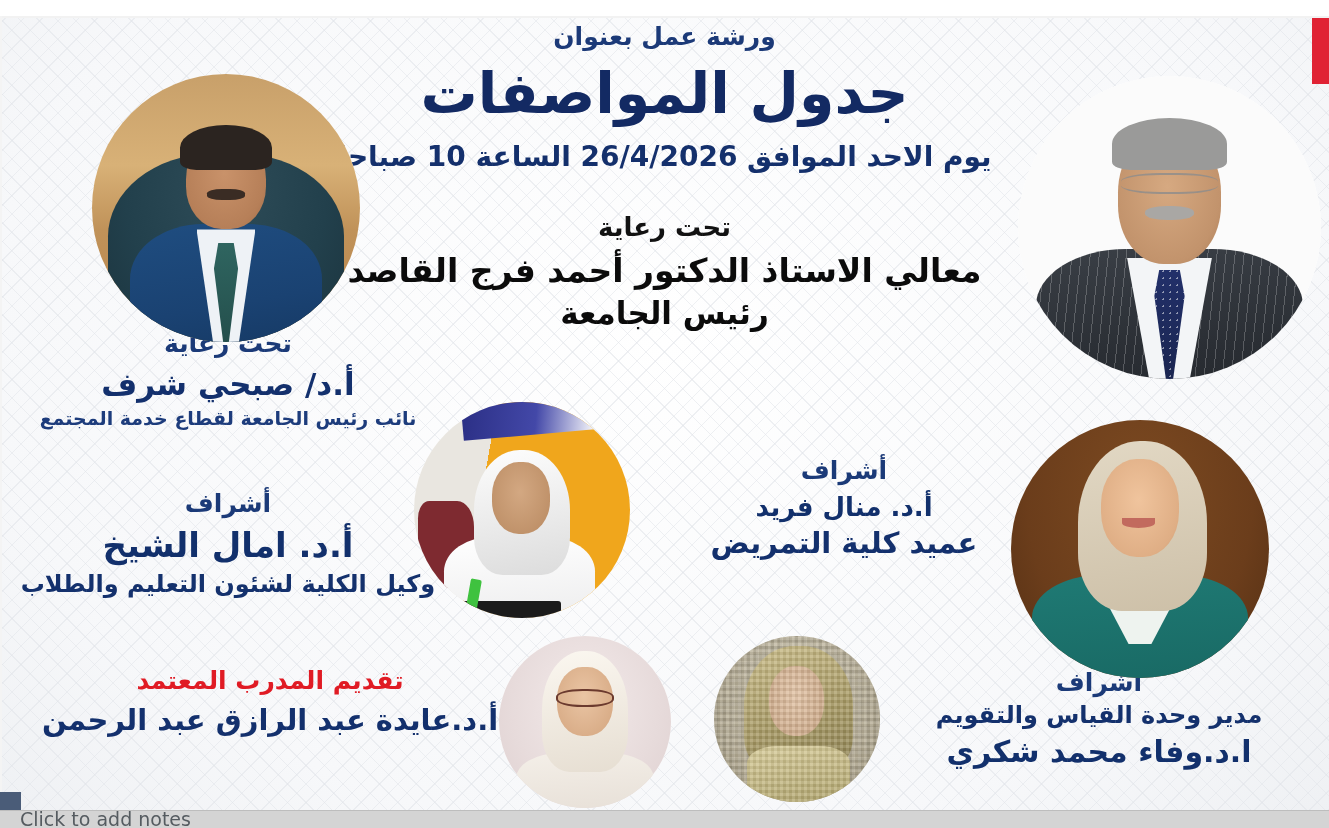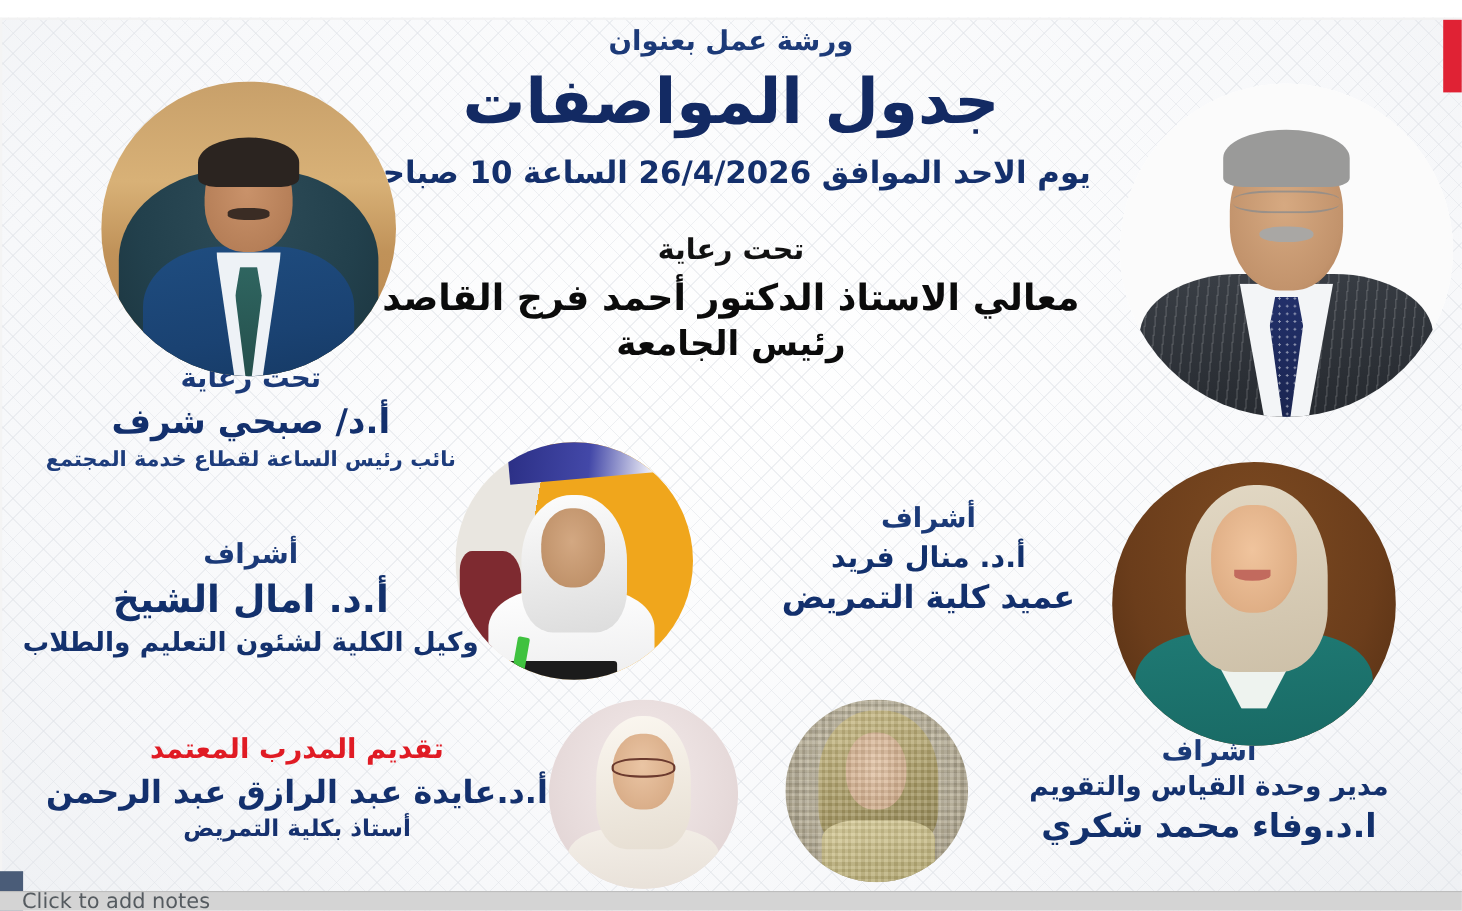--- a/index.html
+++ b/index.html
@@ -450,33 +450,32 @@
 
     <div id="patron-block">
       <div class="ar lbl">تحت رعاية</div>
       <div class="ar nm">معالي الاستاذ الدكتور أحمد فرج القاصد</div>
       <div class="ar rl">رئيس الجامعة</div>
     </div>
 
     <div id="left-col-a">
       <div class="ar lbl">تحت رعاية</div>
       <div class="ar nm">أ.د/ صبحي شرف</div>
-      <div class="ar rl1">نائب رئيس الساعة لقطاع خدمة المجتمع</div>
+      <div class="ar rl1">نائب رئيس الجامعة لقطاع خدمة المجتمع</div>
     </div>
 
     <div id="left-col-b">
       <div class="ar lbl">أشراف</div>
       <div class="ar nm">أ.د. امال الشيخ</div>
       <div class="ar rl">وكيل الكلية لشئون التعليم والطلاب</div>
     </div>
 
     <div id="left-col-c">
       <div class="ar lbl-red">تقديم المدرب المعتمد</div>
       <div class="ar nm">أ.د.عايدة عبد الرازق عبد الرحمن</div>
-      <div class="ar rl">أستاذ بكلية التمريض</div>
     </div>
 
     <div id="right-col-a">
       <div class="ar lbl">أشراف</div>
       <div class="ar nm">أ.د. منال فريد</div>
       <div class="ar rl">عميد كلية التمريض</div>
     </div>
 
     <div id="right-col-b">
       <div class="ar lbl">أشراف</div>

